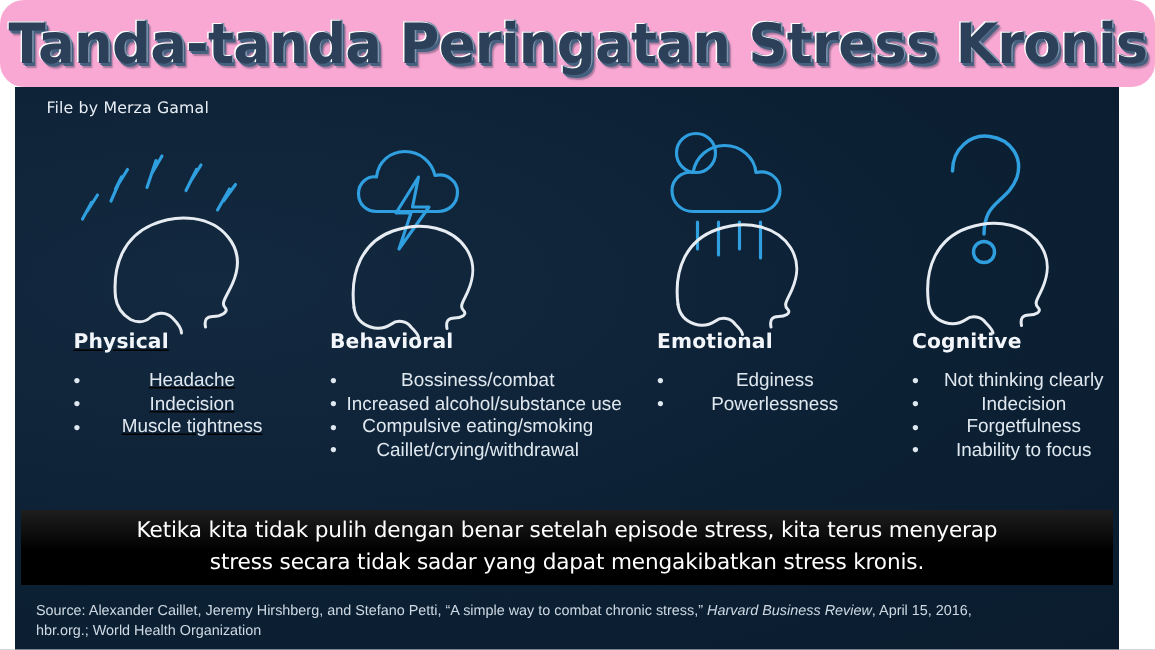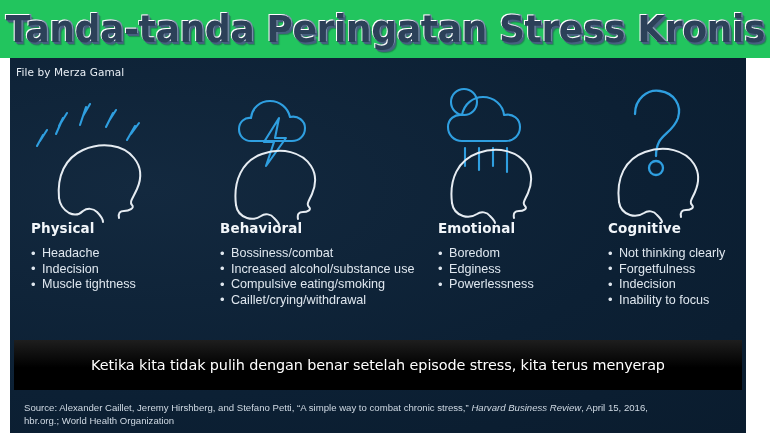--- a/index.html
+++ b/index.html
@@ -13,21 +13,22 @@
     position: relative;
     width: 770px; height: 433px;
     background: #ffffff;
   }
 
   
   .title-wrap {
     position: absolute;
     left: 0; top: 0; width: 770px; height: 58px;
     display: flex; align-items: center; justify-content: center;
-    background: #22c55e;
+    background: #f9a8d4;
+    border-radius: 16px;
   }
   .title {
     font-family: "DejaVu Sans", sans-serif;
     font-weight: bold;
     font-size: 37px;
     letter-spacing: -0.5px;
     line-height: 1;
     color: #2c4159;
     text-shadow:
       -1px -1px 0 #ffffff,
@@ -44,56 +45,56 @@
     position: absolute;
     left: 10px; top: 58px;
     width: 736px; height: 375px;
     background: #0d2136;
     background-image:
       radial-gradient(ellipse at 18% 35%, #13293f 0%, #0c2034 60%, #0a1c2e 100%);
     overflow: hidden;
   }
   .byline {
     position: absolute;
-    left: 6px; top: 8px;
+    left: 21px; top: 8px;
     font-family: "DejaVu Sans", sans-serif;
     font-size: 10.5px;
     color: #e8eef4;
     letter-spacing: 0.1px;
   }
 
   
   .cols {
     position: absolute;
     left: 0; top: 22px;
     width: 736px;
     display: flex;
   }
   .col { position: relative; }
-  .col.c0 { width: 186px; padding-left: 7px; }
+  .col.c0 { width: 186px; padding-left: 25px; text-decoration: underline; }
   .col.c1 { width: 210px; padding-left: 10px; }
   .col.c2 { width: 178px; padding-left: 18px; }
   .col.c3 { width: 162px; padding-left: 10px; }
 
   .icon-box {
     position: relative;
     height: 140px;
     width: 100%;
   }
   .icon-box svg { position: absolute; left: 0; top: 0; overflow: visible; }
 
   .cat-head {
     font-family: "DejaVu Sans", sans-serif;
     font-weight: bold;
     font-size: 13.5px;
     color: #f2f6fa;
     margin: 0 0 10px 14px;
     letter-spacing: 0.1px;
   }
-  .bullets { list-style: none; margin-left: 14px; }
+  .bullets { list-style: none; margin-left: 14px; text-align: center; }
   .bullets li {
     position: relative;
     padding-left: 11px;
     font-family: "Liberation Sans", sans-serif;
     font-size: 12.6px;
     line-height: 15.5px;
     color: #dfe7ef;
     white-space: nowrap;
   }
   .bullets li::before {
@@ -231,21 +232,20 @@
                      C74 66, 94 71, 103 85
                      C110 96, 107 106, 104 113
                      C101 120, 98 123, 101 126
                      C104 129, 99 131, 95 131
                      C91 131, 89 133, 90 138" fill="none" stroke="#e6ecf2" stroke-width="2" stroke-linecap="round" stroke-linejoin="round"></path>
             <path d="M28 123 C29 130, 33 134, 39 136 C45 138, 50 136, 53 134 C57 131, 63 132, 66 136 C69 139, 71 141, 71 143" fill="none" stroke="#e6ecf2" stroke-width="2" stroke-linecap="round" stroke-linejoin="round"></path>
           </svg>
         </div>
         <div class="cat-head">Emotional</div>
         <ul class="bullets">
-          <li>Boredom</li>
           <li>Edginess</li>
           <li>Powerlessness</li>
         </ul>
       </div>
 
       <div class="col c3">
         <div class="icon-box">
           <svg width="162" height="140" viewBox="0 0 162 140">
             <path d="M41 34
                      C41 19, 53 9, 66 11
@@ -259,32 +259,33 @@
                      C107 95, 104 105, 101 112
                      C98 119, 95 122, 98 125
                      C101 128, 96 130, 92 130
                      C88 130, 86 132, 87 137" fill="none" stroke="#e6ecf2" stroke-width="2" stroke-linecap="round" stroke-linejoin="round"></path>
             <path d="M25 122 C26 129, 30 133, 36 135 C42 137, 47 135, 50 133 C54 130, 60 131, 63 135 C66 138, 68 140, 68 142" fill="none" stroke="#e6ecf2" stroke-width="2" stroke-linecap="round" stroke-linejoin="round"></path>
           </svg>
         </div>
         <div class="cat-head">Cognitive</div>
         <ul class="bullets">
           <li>Not thinking clearly</li>
+          <li>Indecision</li>
           <li>Forgetfulness</li>
-          <li>Indecision</li>
           <li>Inability to focus</li>
         </ul>
       </div>
 
     </div>
 
     <div class="source">
       <div><span>Source: Alexander Caillet, Jeremy Hirshberg, and Stefano Petti, “A simple way to combat chronic stress,” </span><i>Harvard Business Review</i><span>, April 15, 2016,</span></div>
       <div>hbr.org.; World Health Organization</div>
     </div>
 
   </div>
 
   <div class="caption">
     <div class="line">Ketika kita tidak pulih dengan benar setelah episode stress, kita terus menyerap</div>
+    <div class="line">stress secara tidak sadar yang dapat mengakibatkan stress kronis.</div>
   </div>
 
 </div>
 
 </body></html>

